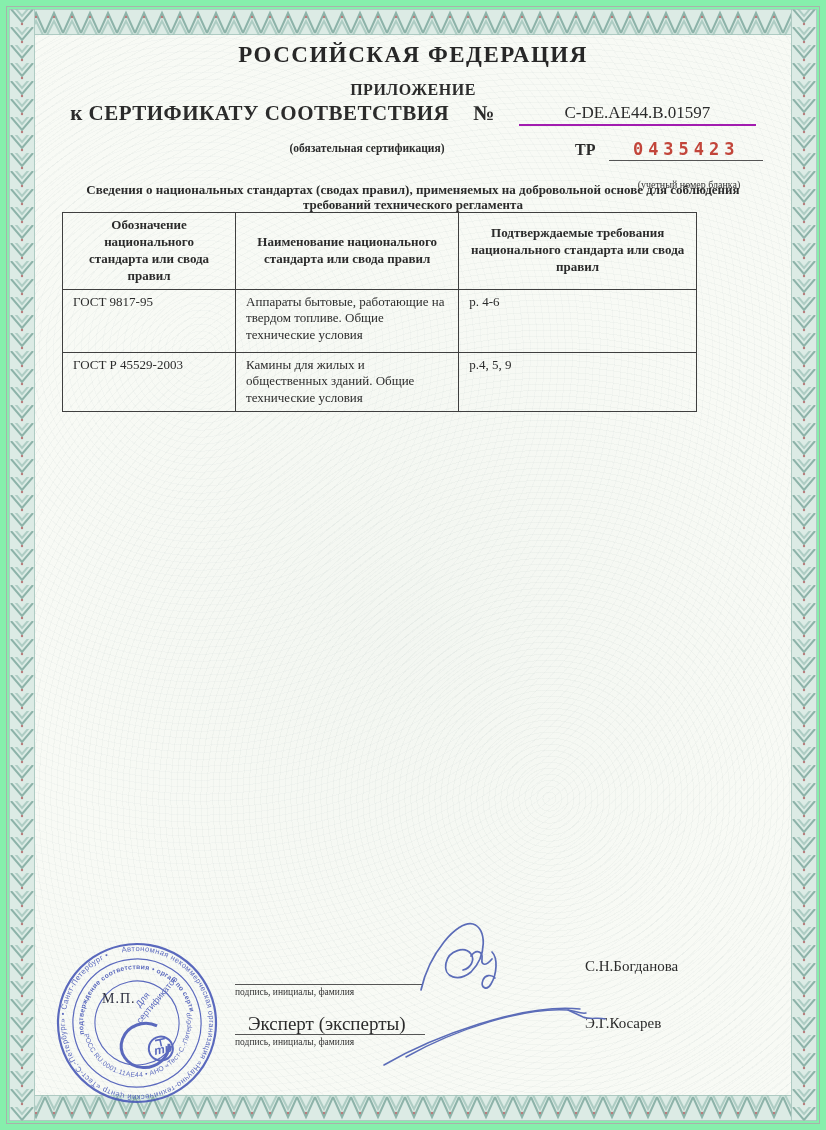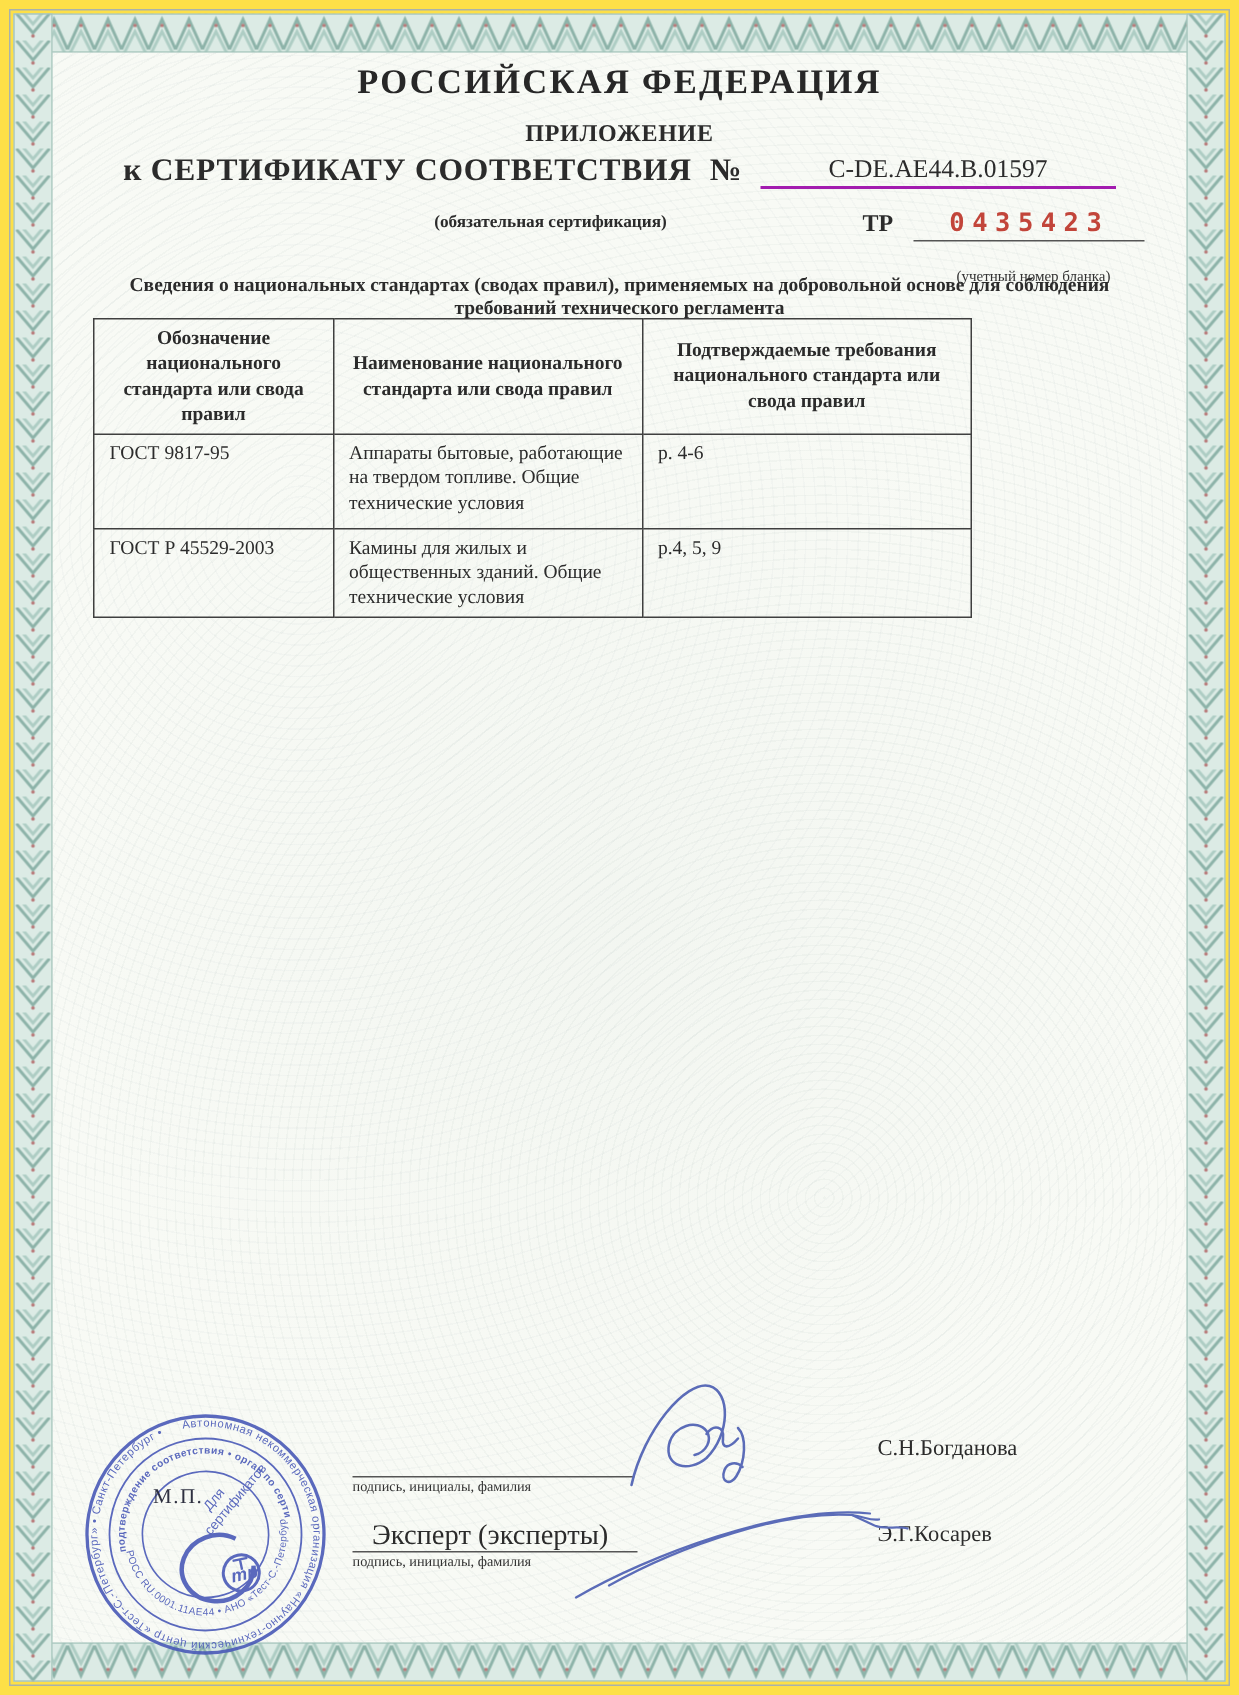--- a/index.html
+++ b/index.html
@@ -1,47 +1,47 @@
 <!DOCTYPE html>
 <html><head>
 <meta charset="utf-8">
 <style>
   html,body{margin:0;padding:0;background:#ffffff;}
-  .doc{position:relative;width:826px;height:1130px;background:#fde047;overflow:hidden;
+  .doc{position:relative;width:826px;height:1130px;background:#86efac;overflow:hidden;
        font-family:"Liberation Serif",serif;color:#2b2b2b;}
   .inner-bg{position:absolute;left:34px;top:34px;right:34px;bottom:34px;
     background:
       repeating-radial-gradient(circle at 68% 72%, rgba(110,140,130,0.05) 0 1px, transparent 1px 6px),
       repeating-radial-gradient(circle at 22% 30%, rgba(110,130,150,0.04) 0 1px, transparent 1px 7px),
       radial-gradient(circle at 50% 55%, rgba(140,170,160,0.05), transparent 55%),
       #f8faf5;}
   .outer-line{position:absolute;inset:6px;border:1px solid #a9b2ac;pointer-events:none;}
   .strip{position:absolute;}
 
   .abs{position:absolute;}
   .center{left:0;width:100%;text-align:center;}
 
   .country{top:42px;font-size:23px;font-weight:bold;letter-spacing:1.5px;color:#272727;}
   .doctype{top:81px;font-size:16px;font-weight:bold;letter-spacing:.5px;text-align:center;}
-  .certline{top:101px;display:flex;justify-content:center;align-items:flex-end;gap:12px;}
+  .certline{top:101px;display:flex;justify-content:center;align-items:flex-end;gap:24px;}
   .certline .lbl{font-size:21px;font-weight:bold;letter-spacing:.5px;}
   .certline .num{font-size:17px;border-bottom:2px solid #a21caf;min-width:225px;text-align:center;
                  padding:0 6px 1px 6px;}
   .certkind{top:142px;right:92px;left:0;text-align:center;font-size:11.5px;font-weight:bold;}
   .trblock{top:139px;left:575px;width:188px;}
   .trrow{display:flex;align-items:flex-end;gap:14px;}
   .trlbl{font-size:16px;font-weight:bold;padding-bottom:2px;}
   .trnum{flex:1;text-align:center;border-bottom:1px solid #555;
          font-family:"DejaVu Sans Mono",monospace;font-weight:bold;font-size:17px;
          letter-spacing:5px;color:#c2453a;padding-bottom:1px;}
   .trcap{margin-left:40px;text-align:center;font-size:10px;margin-top:18px;color:#333;}
 
   .intro{top:182px;left:73px;width:680px;text-align:center;font-size:13px;font-weight:bold;line-height:1.18;}
 
-  table.std{position:absolute;top:212px;left:62px;width:586px;border-collapse:collapse;
+  table.std{position:absolute;top:212px;left:62px;width:635px;border-collapse:collapse;
             font-size:13px;line-height:1.3;}
   table.std th,table.std td{border:1.5px solid #3f3f3f;padding:4px 10px;}
   table.std th{font-weight:bold;text-align:center;vertical-align:middle;height:48px;}
   table.std td{vertical-align:top;text-align:left;}
   .c1{width:27.3%;} .c2{width:35.2%;} .c3{width:37.5%;}
   .r1 td{height:54px;} .r2 td{height:40px;}
 
   .rolelines{top:932px;left:235px;font-size:13.5px;line-height:1.17;}
   .spaced{word-spacing:5px;}
   .sigrule{top:984px;left:235px;width:188px;border-bottom:1px solid #555;height:0;}

